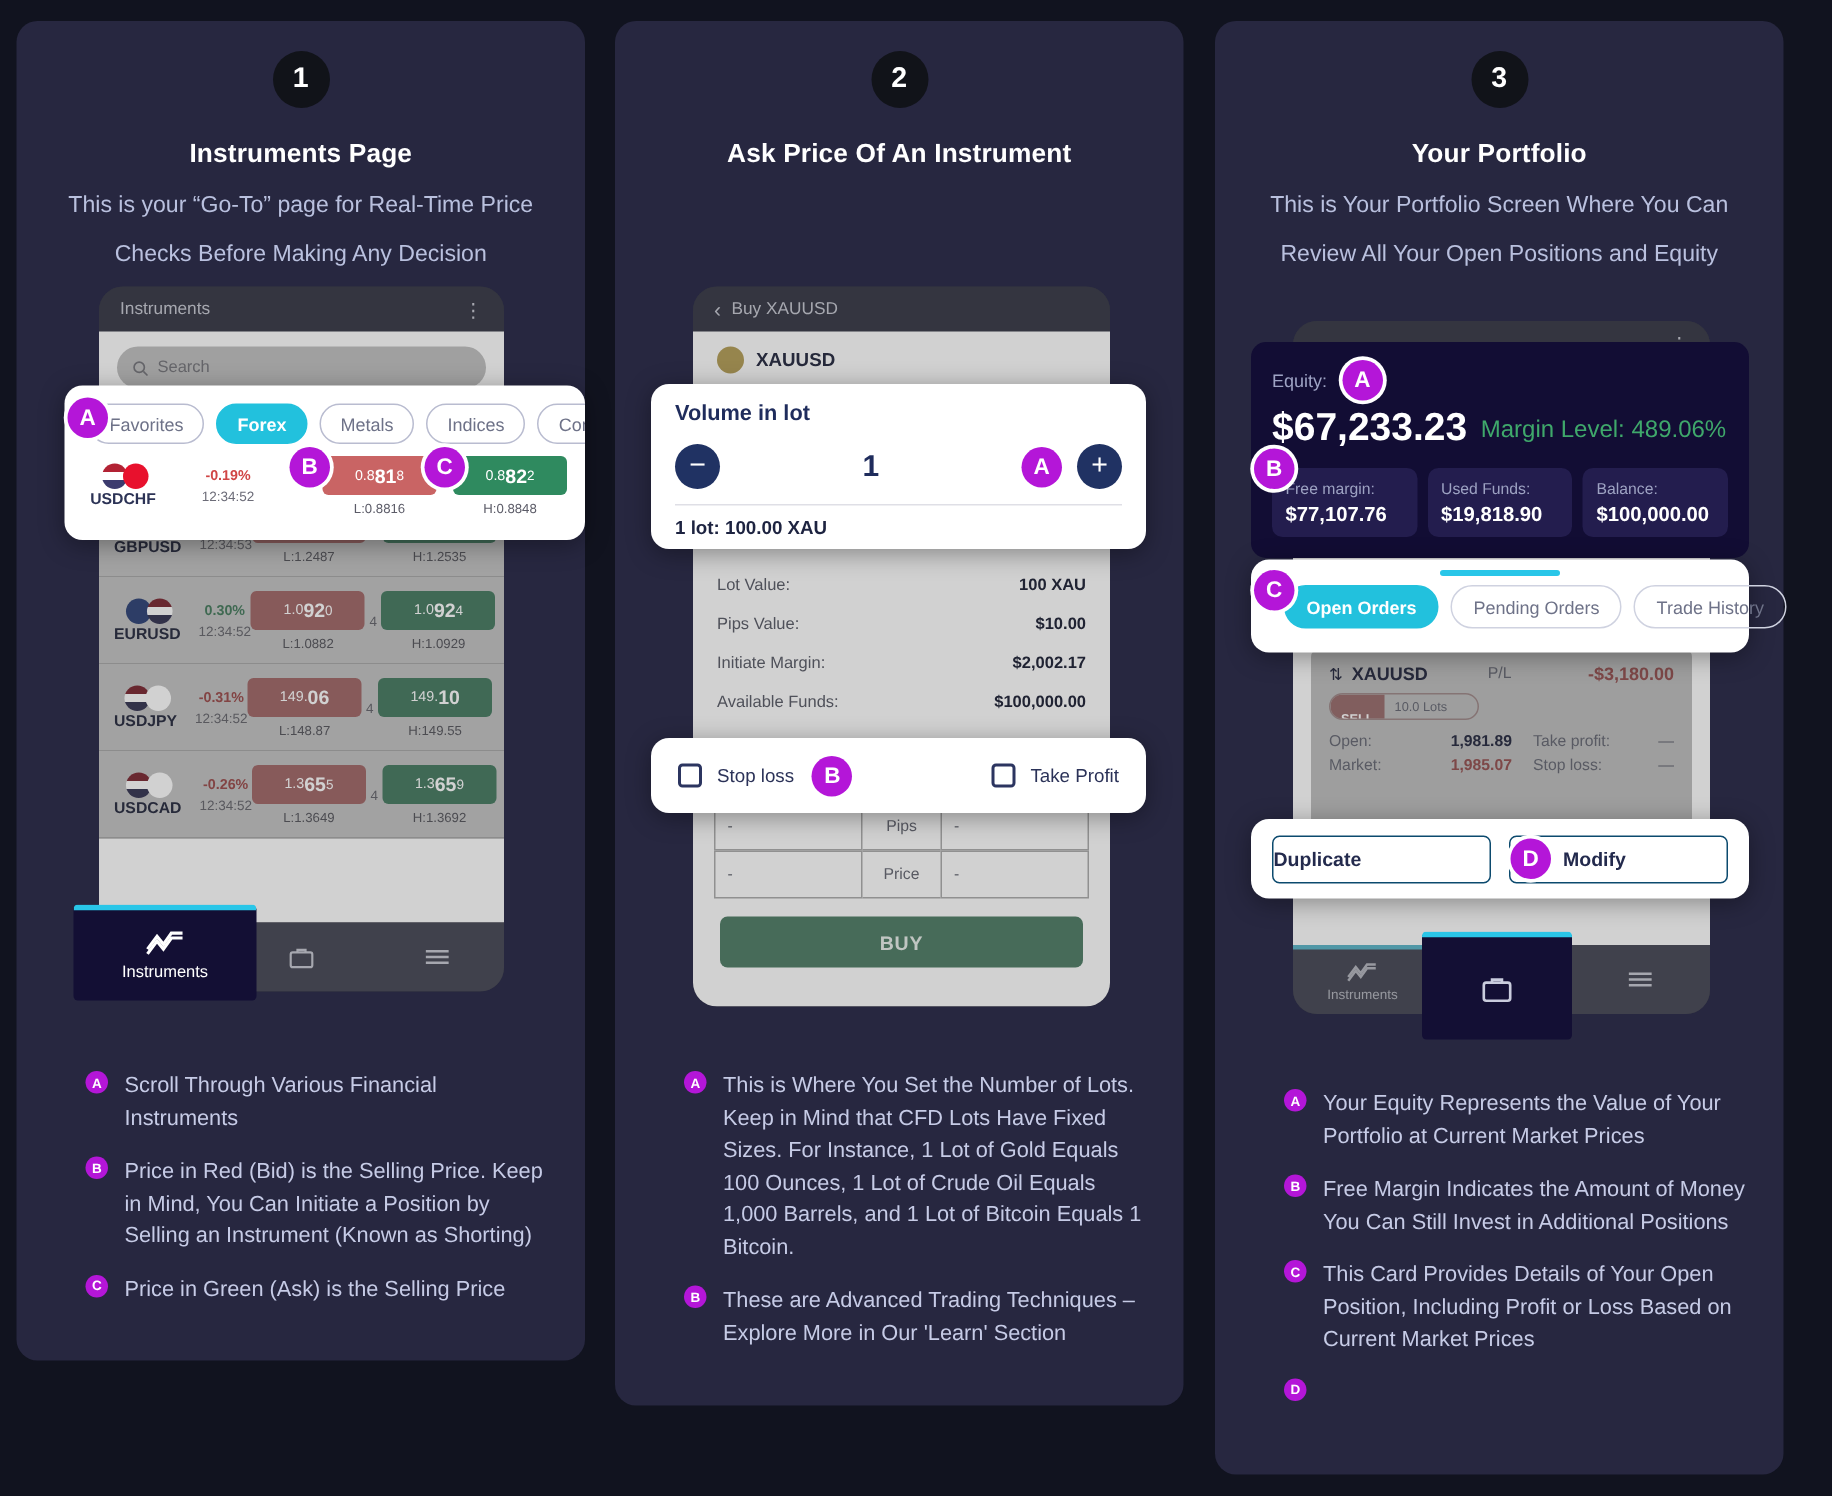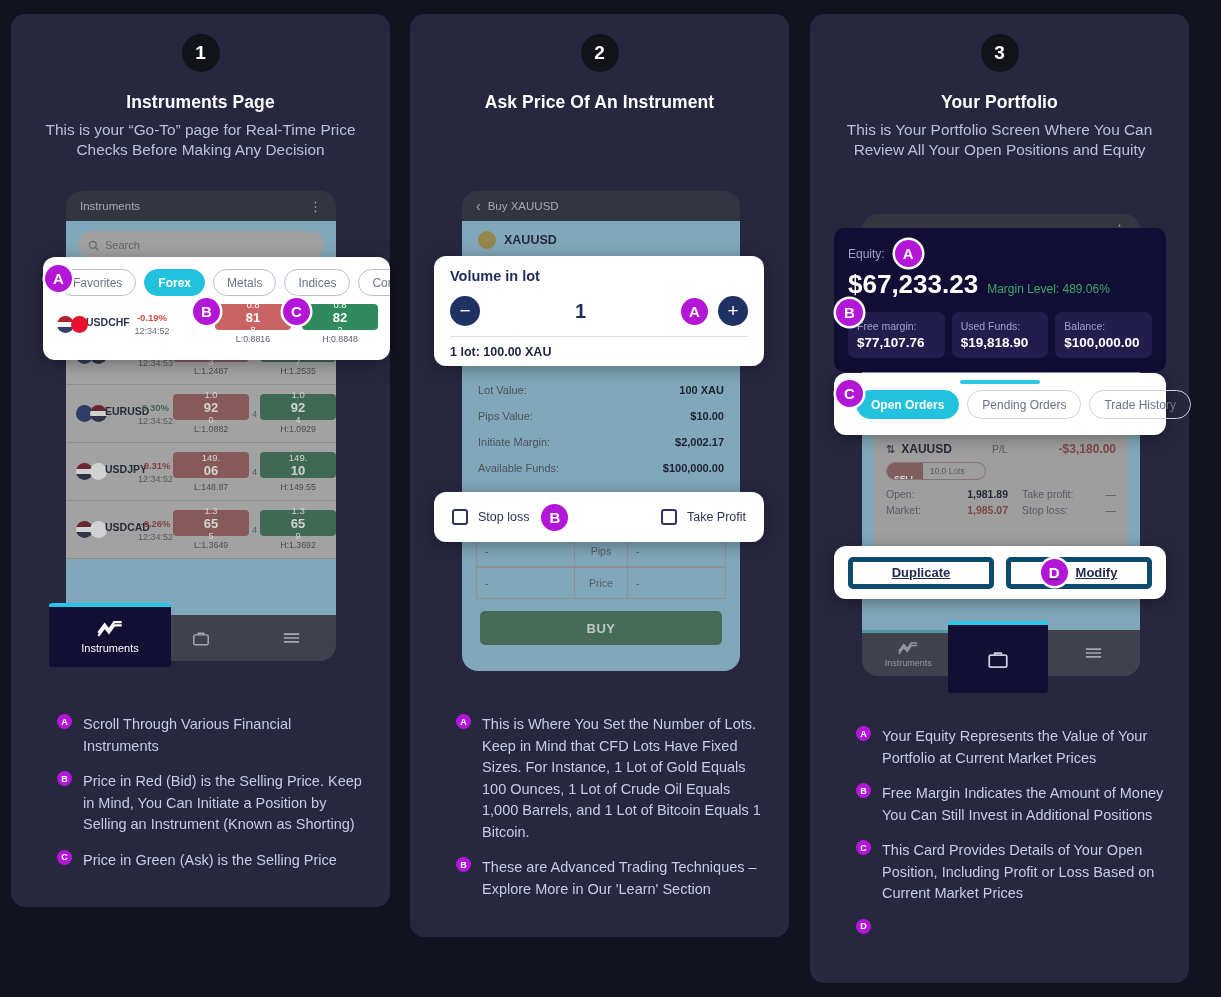--- a/index.html
+++ b/index.html
@@ -26,68 +26,67 @@
     background:#111319; color:#fff;
     display:flex; align-items:center; justify-content:center;
     font-size:19px; font-weight:bold;
     margin:20px auto 0 auto;
   }
   .panel-title{
     color:#fff; font-size:17.5px; font-weight:bold;
     text-align:center; margin-top:20px; letter-spacing:.1px;
   }
   .panel-sub{
-    color:#b9c0de; font-size:15.4px; line-height:20px;
+    color:#b9c0de; font-size:15.4px; line-height:33px;
     text-align:center; margin:7px 22px 0 22px;
   }
 
   
   .phone{
     position:absolute;
     border-radius:16px;
     overflow:hidden;
     background:#3c3f57;
   }
   .phone-dim{ filter:brightness(.82) saturate(.55); }
   .phone-hdr{
     height:30px; background:#3d4059; color:#c9ccdd;
     display:flex; align-items:center; padding:0 14px;
     font-size:11.5px;
   }
   .phone-hdr .dots{ margin-left:auto; line-height:3px; font-size:13px; letter-spacing:0; }
-  .phone-body{ background:#7dd3fc; }
+  .phone-body{ background:#ffffff; }
 
   .search-bar{
     margin:10px 12px; height:28px; border-radius:14px;
     background:#c3c3c3; display:flex; align-items:center;
     padding:0 10px; color:#7b7b85; font-size:11px; gap:6px;
   }
 
   
   .inst-row{
     display:flex; align-items:center; height:58px;
     border-bottom:1px solid #ababab; padding:0 10px;
     background:#c6c6c6;
   }
-  .flags{ width:50px; display:flex; flex-direction:row; gap:1px; }
+  .flags{ width:50px; display:flex; flex-direction:column; align-items:center; gap:1px; }
   .flagpair{ display:flex; }
   .flg{ width:17px; height:17px; border-radius:50%; display:inline-block; margin-right:-3px; }
   .sym{ font-size:10.5px; font-weight:bold; color:#2c3356; }
   .pcol{ width:62px; text-align:center; }
   .pct{ font-size:9.5px; font-weight:bold; }
   .pct.neg{ color:#d04545; }
   .pct.pos{ color:#2e8b57; }
   .tm{ font-size:9px; color:#6c6c78; margin-top:3px; }
   .pricegrp{ display:flex; align-items:flex-start; gap:3px; margin-left:auto; }
   .pwrap{ text-align:center; }
   .pill{
     width:76px; height:26px; border-radius:4px; color:#fff;
     display:flex; align-items:center; justify-content:center;
     font-size:9.5px;
-    flex-direction:column;
   }
   .pill b{ font-size:13px; }
   .pill sup{ font-size:9px; }
   .pill.bid{ background:#c96464; }
   .pill.ask{ background:#2f8a5f; }
   .lh{ font-size:8.8px; color:#5c5c68; margin-top:4px; }
   .spread{ font-size:9px; color:#6a6a76; align-self:center; }
 
   
   .botnav{ height:46px; background:#4c4f66; display:flex; }
@@ -138,35 +137,35 @@
     font-size:13px; font-weight:bold; letter-spacing:.5px;
   }
   .slgrid{ margin:0 14px; display:grid; grid-template-columns:1fr 52px 1fr; }
   .slgrid div{ border:1px solid #b0b0b0; height:32px; display:flex; align-items:center; padding:0 8px; font-size:10.5px; color:#6a6e82; }
   .slgrid div.mid{ justify-content:center; border-left:none; border-right:none; }
 
   
   .eqcard{ background:#120d34; border-radius:10px; padding:12px 14px 14px 14px; }
   .eq-lbl{ color:#9ea3c4; font-size:12px; }
   .eq-val{ color:#fff; font-size:26px; font-weight:bold; }
-  .eq-ml{ color:#3fa86b; font-size:12px; }
+  .eq-ml{ color:#3fa86b; font-size:16px; }
   .statbox{ background:#231d4e; border-radius:7px; padding:8px 9px; flex:1; }
   .statbox .k{ color:#9da2c2; font-size:10.5px; }
   .statbox .v{ color:#fff; font-size:13.5px; font-weight:bold; margin-top:3px; }
   .tab{
     height:29px; border-radius:15px; border:1px solid #cfd2e0;
     display:flex; align-items:center; justify-content:center;
     padding:0 14px; font-size:12px; color:#6e7288; white-space:nowrap;
   }
   .tab.on{ background:#22c1dd; border-color:#22c1dd; color:#fff; font-weight:bold; }
   .posrow{ display:flex; font-size:10.5px; padding:3px 14px; }
   .act-btn{
-    flex:1; height:32px; border:5px solid #0c4a6e; border-radius:5px;
-    display:flex; align-items:center; justify-content:center; gap:8px;
-    color:#232a4d; font-size:13px; font-weight:bold;text-decoration:underline;
+    flex:1; height:32px; border:1px solid #0c4a6e; border-radius:5px;
+    display:flex; align-items:center; gap:8px;
+    color:#232a4d; font-size:13px; font-weight:bold;
   }
 </style>
 </head>
 <body>
 
 <div class="stage">
 
   <div class="panel" id="panel-1">
     <div class="step-badge">1</div>
     <div class="panel-title">Instruments Page</div>

